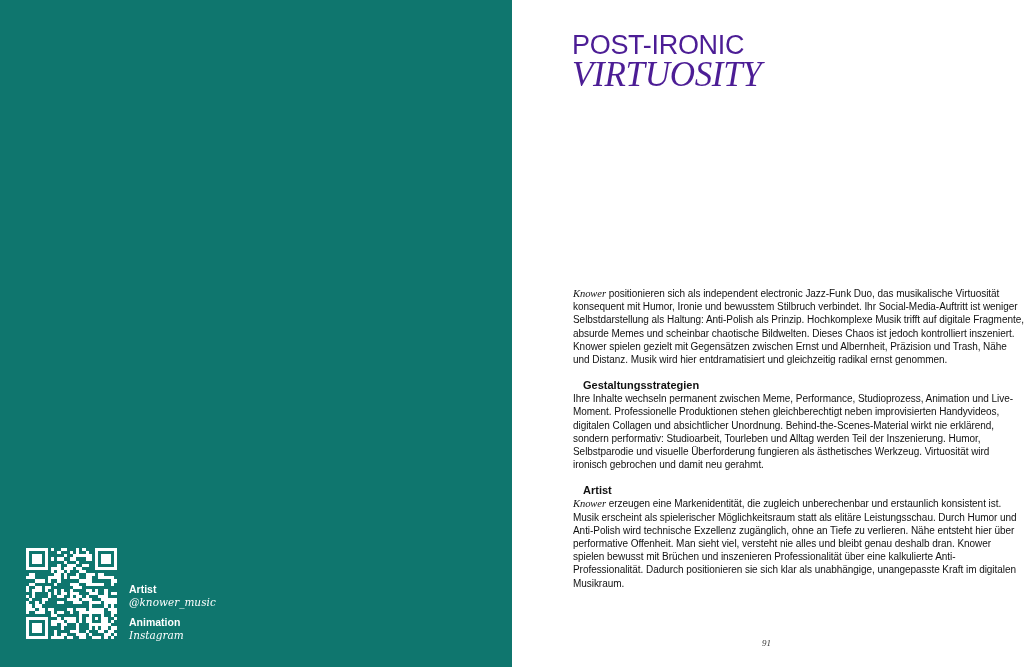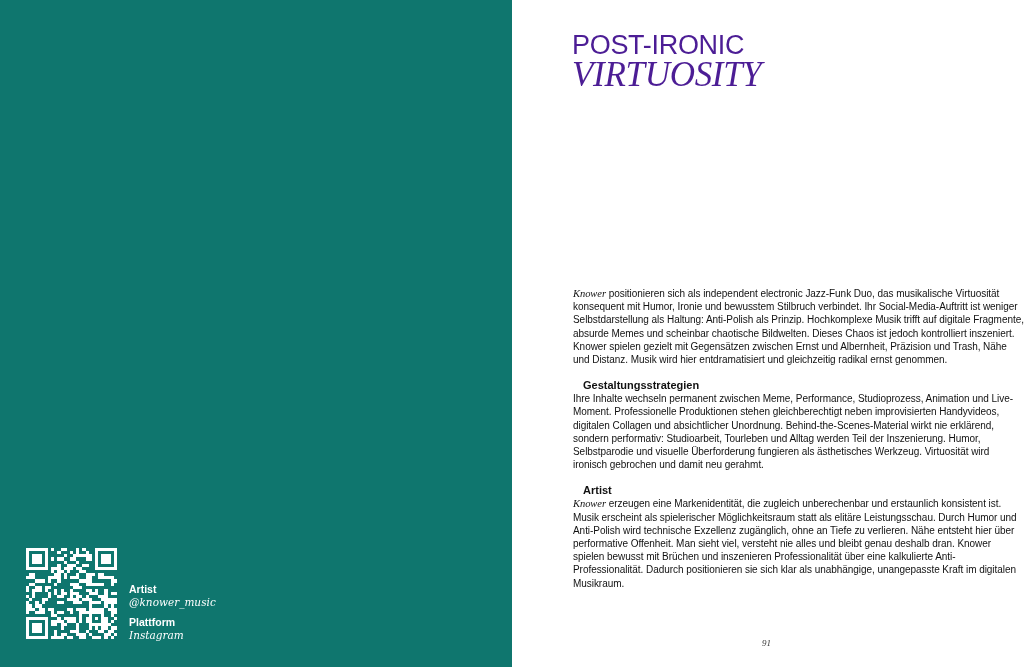--- a/index.html
+++ b/index.html
@@ -474,21 +474,21 @@
         <rect x="21" y="28" width="1" height="1" fill="#fff"></rect>
         <rect x="22" y="28" width="1" height="1" fill="#fff"></rect>
         <rect x="23" y="28" width="1" height="1" fill="#fff"></rect>
         <rect x="25" y="28" width="1" height="1" fill="#fff"></rect>
         <rect x="27" y="28" width="1" height="1" fill="#fff"></rect>
       </svg>
   </div>
   <div class="meta">
     <div class="label">Artist</div>
     <div class="value">@knower_music</div>
-    <div class="label">Plattform</div>
+    <div class="label">Animation</div>
     <div class="value">Instagram</div>
   </div>
 </div>
 
 <div class="right-page">
   <div class="title">
     <div class="line1">POST-IRONIC</div>
     <div class="line2">VIRTUOSITY</div>
   </div>
 

